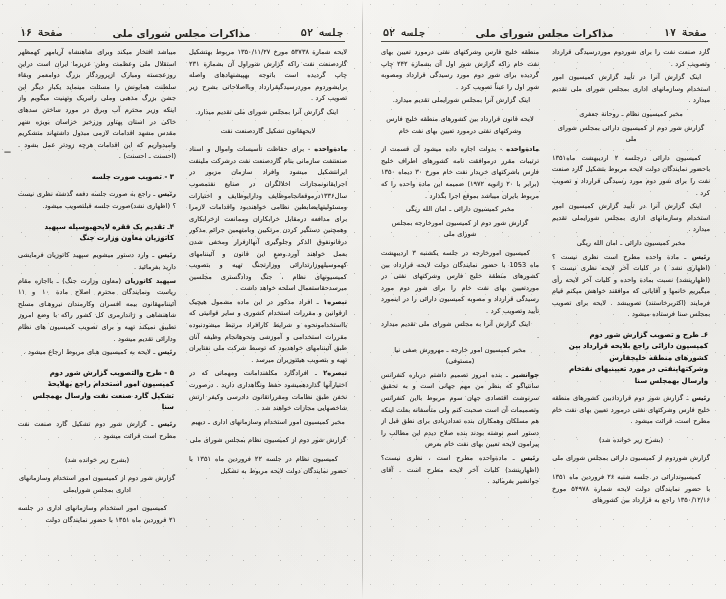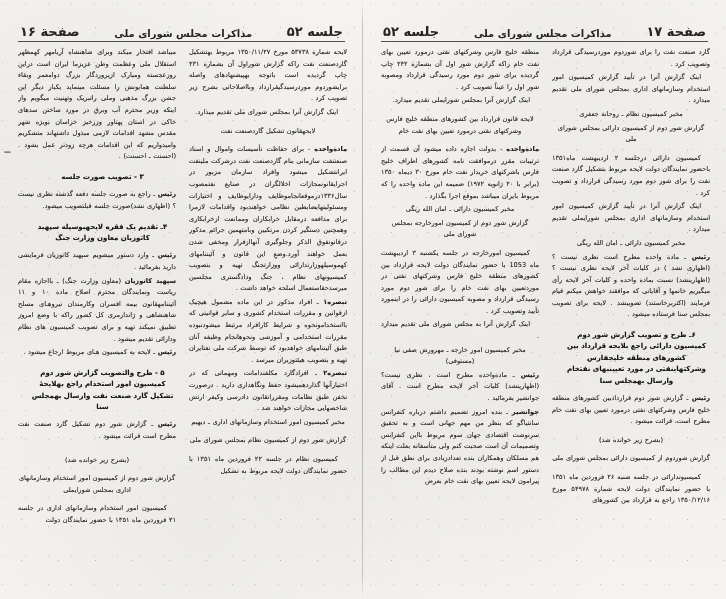--- a/index.html
+++ b/index.html
@@ -82,22 +82,23 @@
     height: 17px;
     padding: 0 4px 1px 4px;
     color: #26241f;
     font-size: 8.5px;
     font-weight: bold;
     letter-spacing: .2px;
     white-space: nowrap;
   }
 
   .runhead .rh-side {
-    font-size: 13px;
+    font-size: 10px;
     letter-spacing: 1.1px;
+    font-family: Liberation Mono, monospace;
   }
 
   .runhead .rh-center {
     font-size: 10px;
     letter-spacing: .1px;
   }
 
   .rule {
     height: 0;
     border-top: 1.3px solid #3a3832;
@@ -137,21 +138,20 @@
   .lead {
     font-weight: bold;
   }
 
   
   .heading {
     color: #141310;
     font-size: 7px;
     font-weight: bold;
     line-height: 11.4px;
-    text-align: center;
     margin: 9px 2px 6px 13px;
     letter-spacing: .1px;
   }
 
   .gap-s { height: 5px; }
   .gap-m { height: 10px; }
 
   
   .col .p, .col .heading {
     text-shadow: 0 0 .35px rgba(25,23,20,.30);
@@ -210,22 +210,22 @@
           <div class="gap-s"></div>
           <p class="p center">لایحه قانون قرارداد بین کشورهای منطقه خلیج فارس وشرکتهای نفتی درمورد تعیین بهای نفت خام</p>
           <div class="gap-s"></div>
           <p class="p"><span class="lead">مادةواحده</span><span> - بدولت اجازه داده میشود آن قسمت از ترتیبات مقرر درموافقت نامه کشورهای اطراف خلیج فارس باشرکتهای خریدار نفت خام مورخ ۳۰ دیماه ۱۳۵۰ (برابر با ۲۰ ژانویه ۱۹۷۲) ضمیمه این مادة واحده را که مربوط بایران میباشد بموقع اجرا بگذارد .</span></p>
           <p class="p center spaced">مخبر کمیسیون دارائی ـ امان الله ریگی</p>
           <p class="p center spaced">گزارش شور دوم از کمیسیون امورخارجه بمجلس شورای ملی</p>
           <div class="gap-s"></div>
           <p class="p indent">کمیسیون امورخارجه در جلسه یکشنبه ۳ اردیبهشت ماه 1053 با حضور نمایندگان دولت لایحه قرارداد بین کشورهای منطقة خلیج فارس وشرکتهای نفتی در موردتعیین بهای نفت خام را برای شور دوم مورد رسیدگی قرارداد و مصوبه کمیسیون دارائی را در اینمورد تأیید وتصویب کرد .</p>
           <p class="p indent">اینک گزارش آنرا به مجلس شورای ملی تقدیم میدارد .</p>
           <p class="p center">مخبر کمیسیون امور خارجه ـ مهرورش صفی نیا (مستوفی)</p>
+          <p class="p"><span class="lead">جوانشیر</span><span> ـ بنده امروز تصمیم داشتم درباره کنفرانس سانتیاگو که بنظر من مهم جهانی است و به تحقیق سرنوشت اقتصادی جهان سوم مربوط بااین کنفرانس وتصمیمات آن است صحبت کنم ولی متأسفانه بعلت اینکه هم مسلکان وهمکاران بنده تعدادزیادی برای نطق قبل از دستور اسم نوشته بودند بنده صلاح دیدم این مطالب را پیرامون لایحه تعیین بهای نفت خام بعرض</span></p>
           <p class="p"><span class="lead">رئیس</span><span> ـ مادةواحده مطرح است ، نظری نیست؟ (اظهارینشد) کلیات آخر لایحه مطرح است . آقای جوانشیر بفرمائید .</span></p>
-          <p class="p"><span class="lead">جوانشیر</span><span> ـ بنده امروز تصمیم داشتم درباره کنفرانس سانتیاگو که بنظر من مهم جهانی است و به تحقیق سرنوشت اقتصادی جهان سوم مربوط بااین کنفرانس وتصمیمات آن است صحبت کنم ولی متأسفانه بعلت اینکه هم مسلکان وهمکاران بنده تعدادزیادی برای نطق قبل از دستور اسم نوشته بودند بنده صلاح دیدم این مطالب را پیرامون لایحه تعیین بهای نفت خام بعرض</span></p>
         </div>
 
       </div>
     </div>
 
     <div class="page">
 
       <div class="runhead">
         <span class="rh-side">جلسه ۵۲</span>
         <span class="rh-center">مذاکرات مجلس شورای ملی</span>

